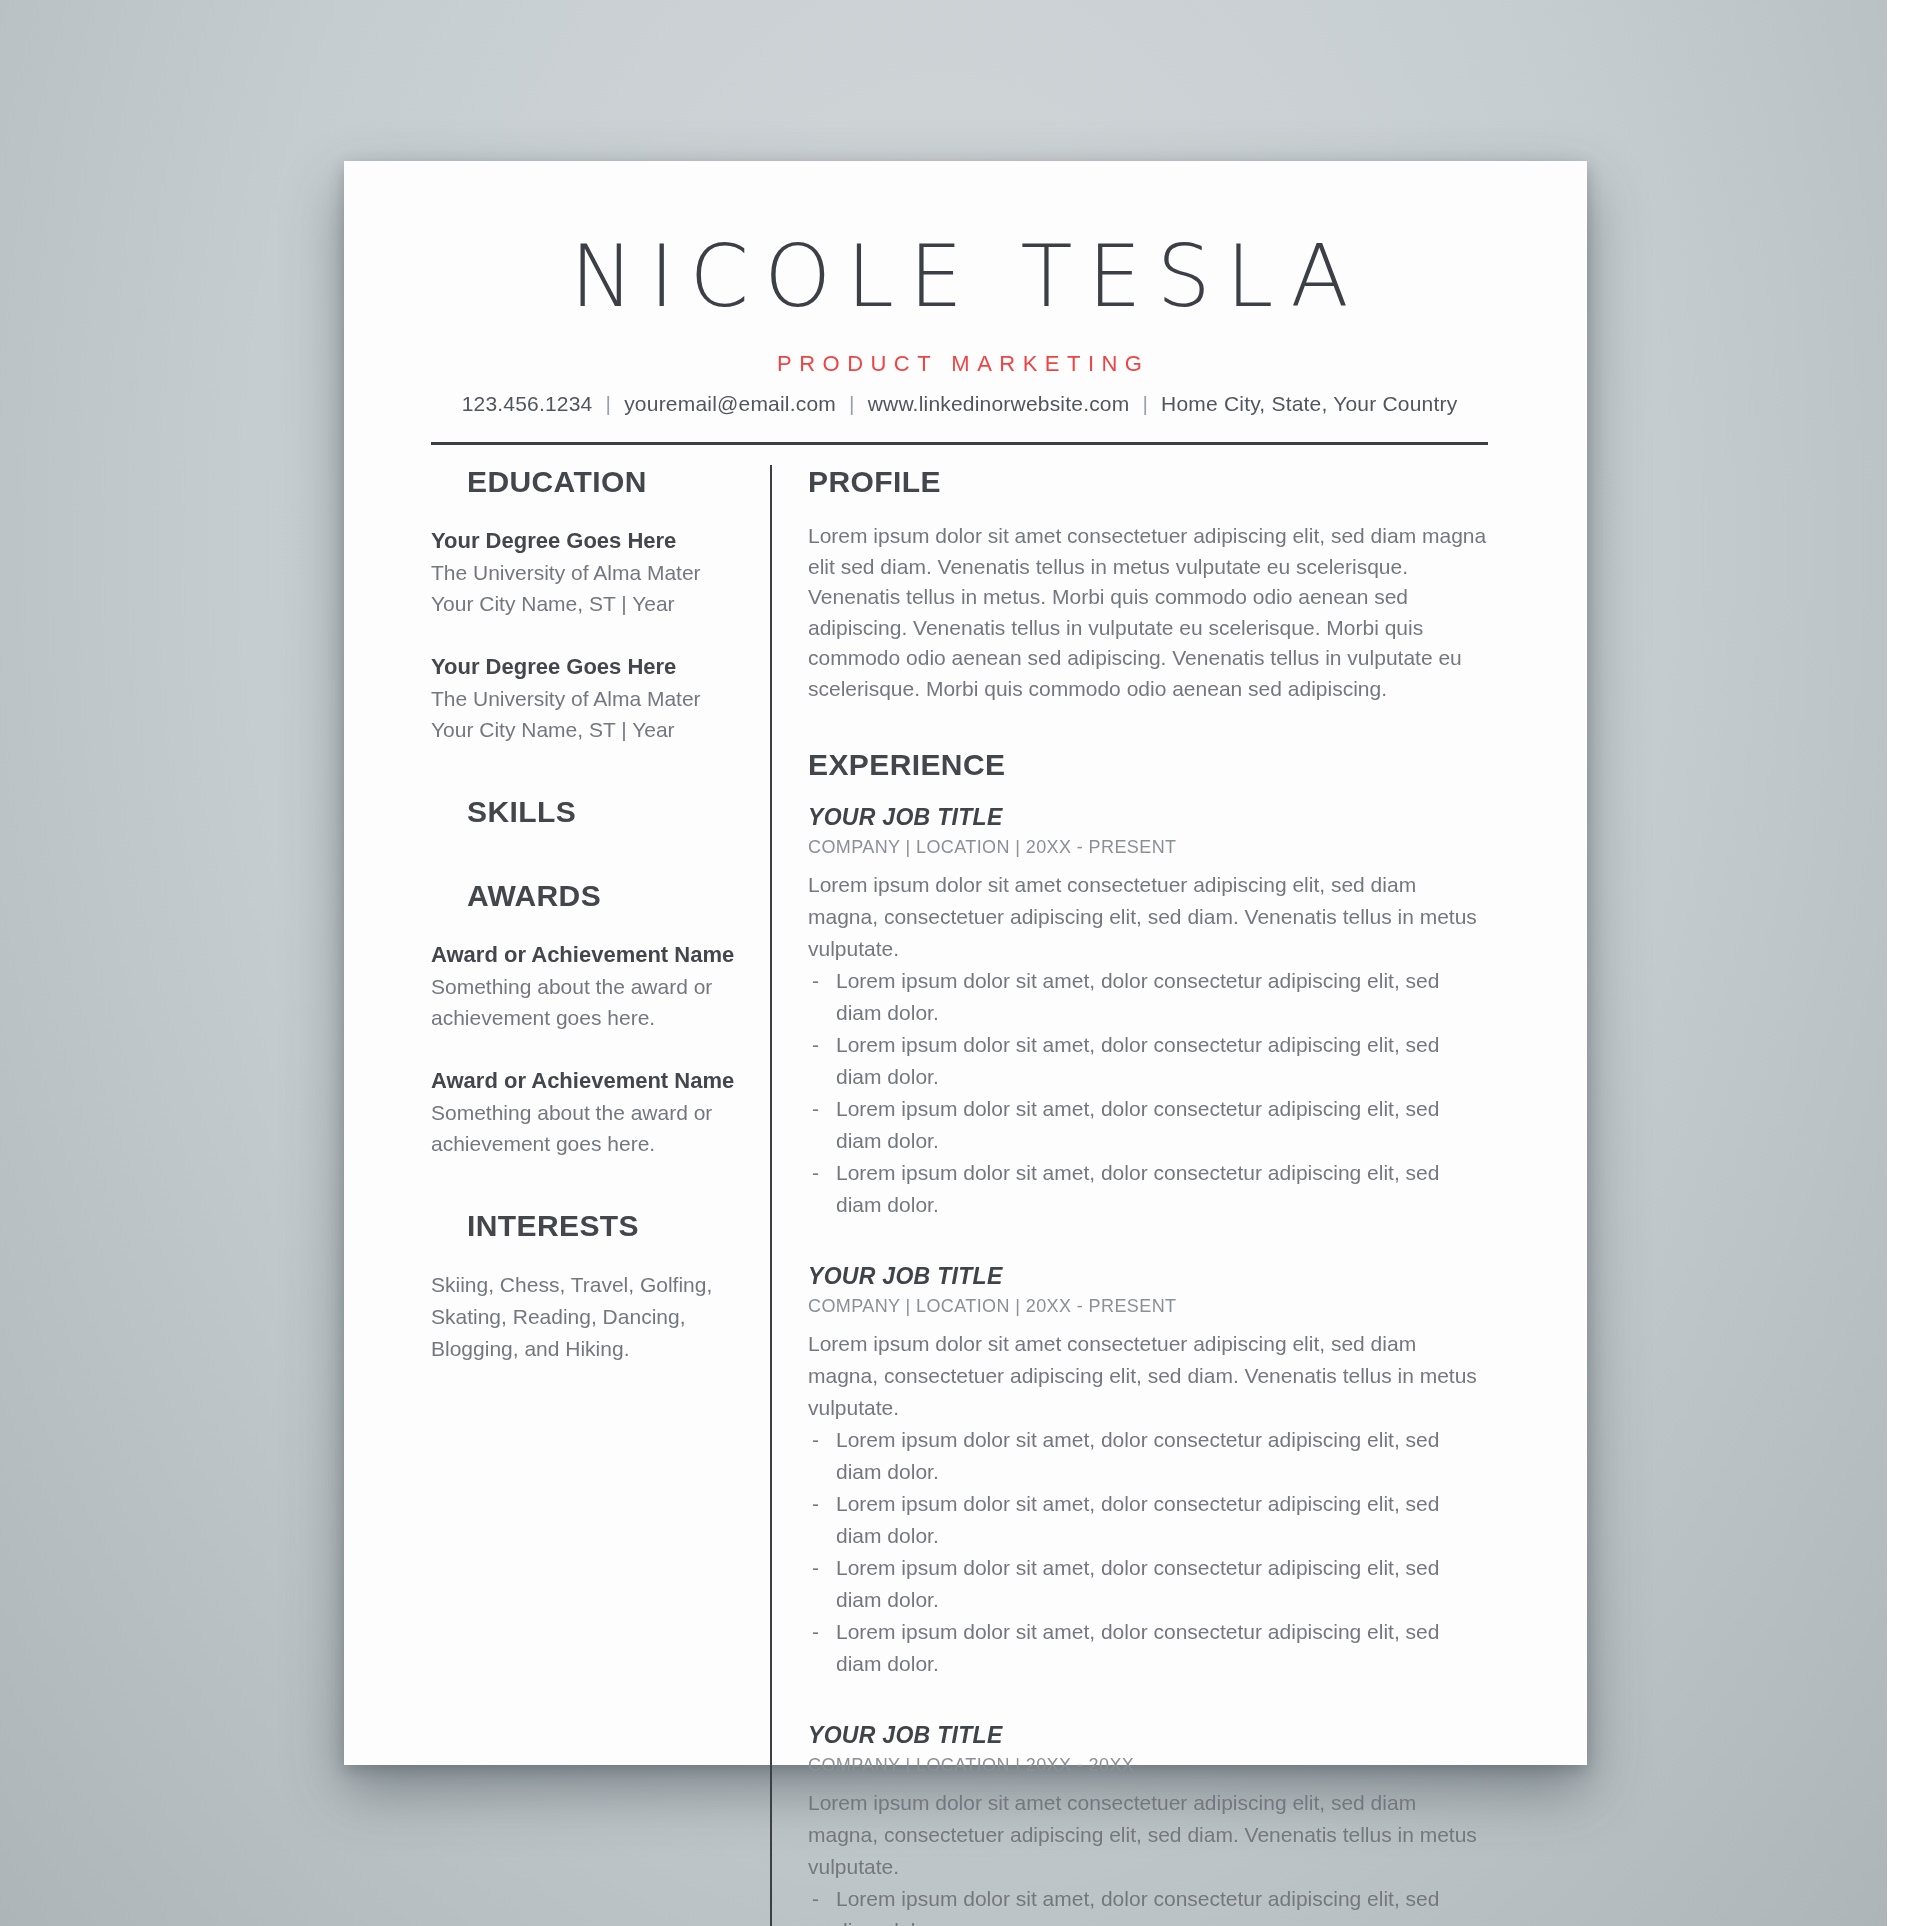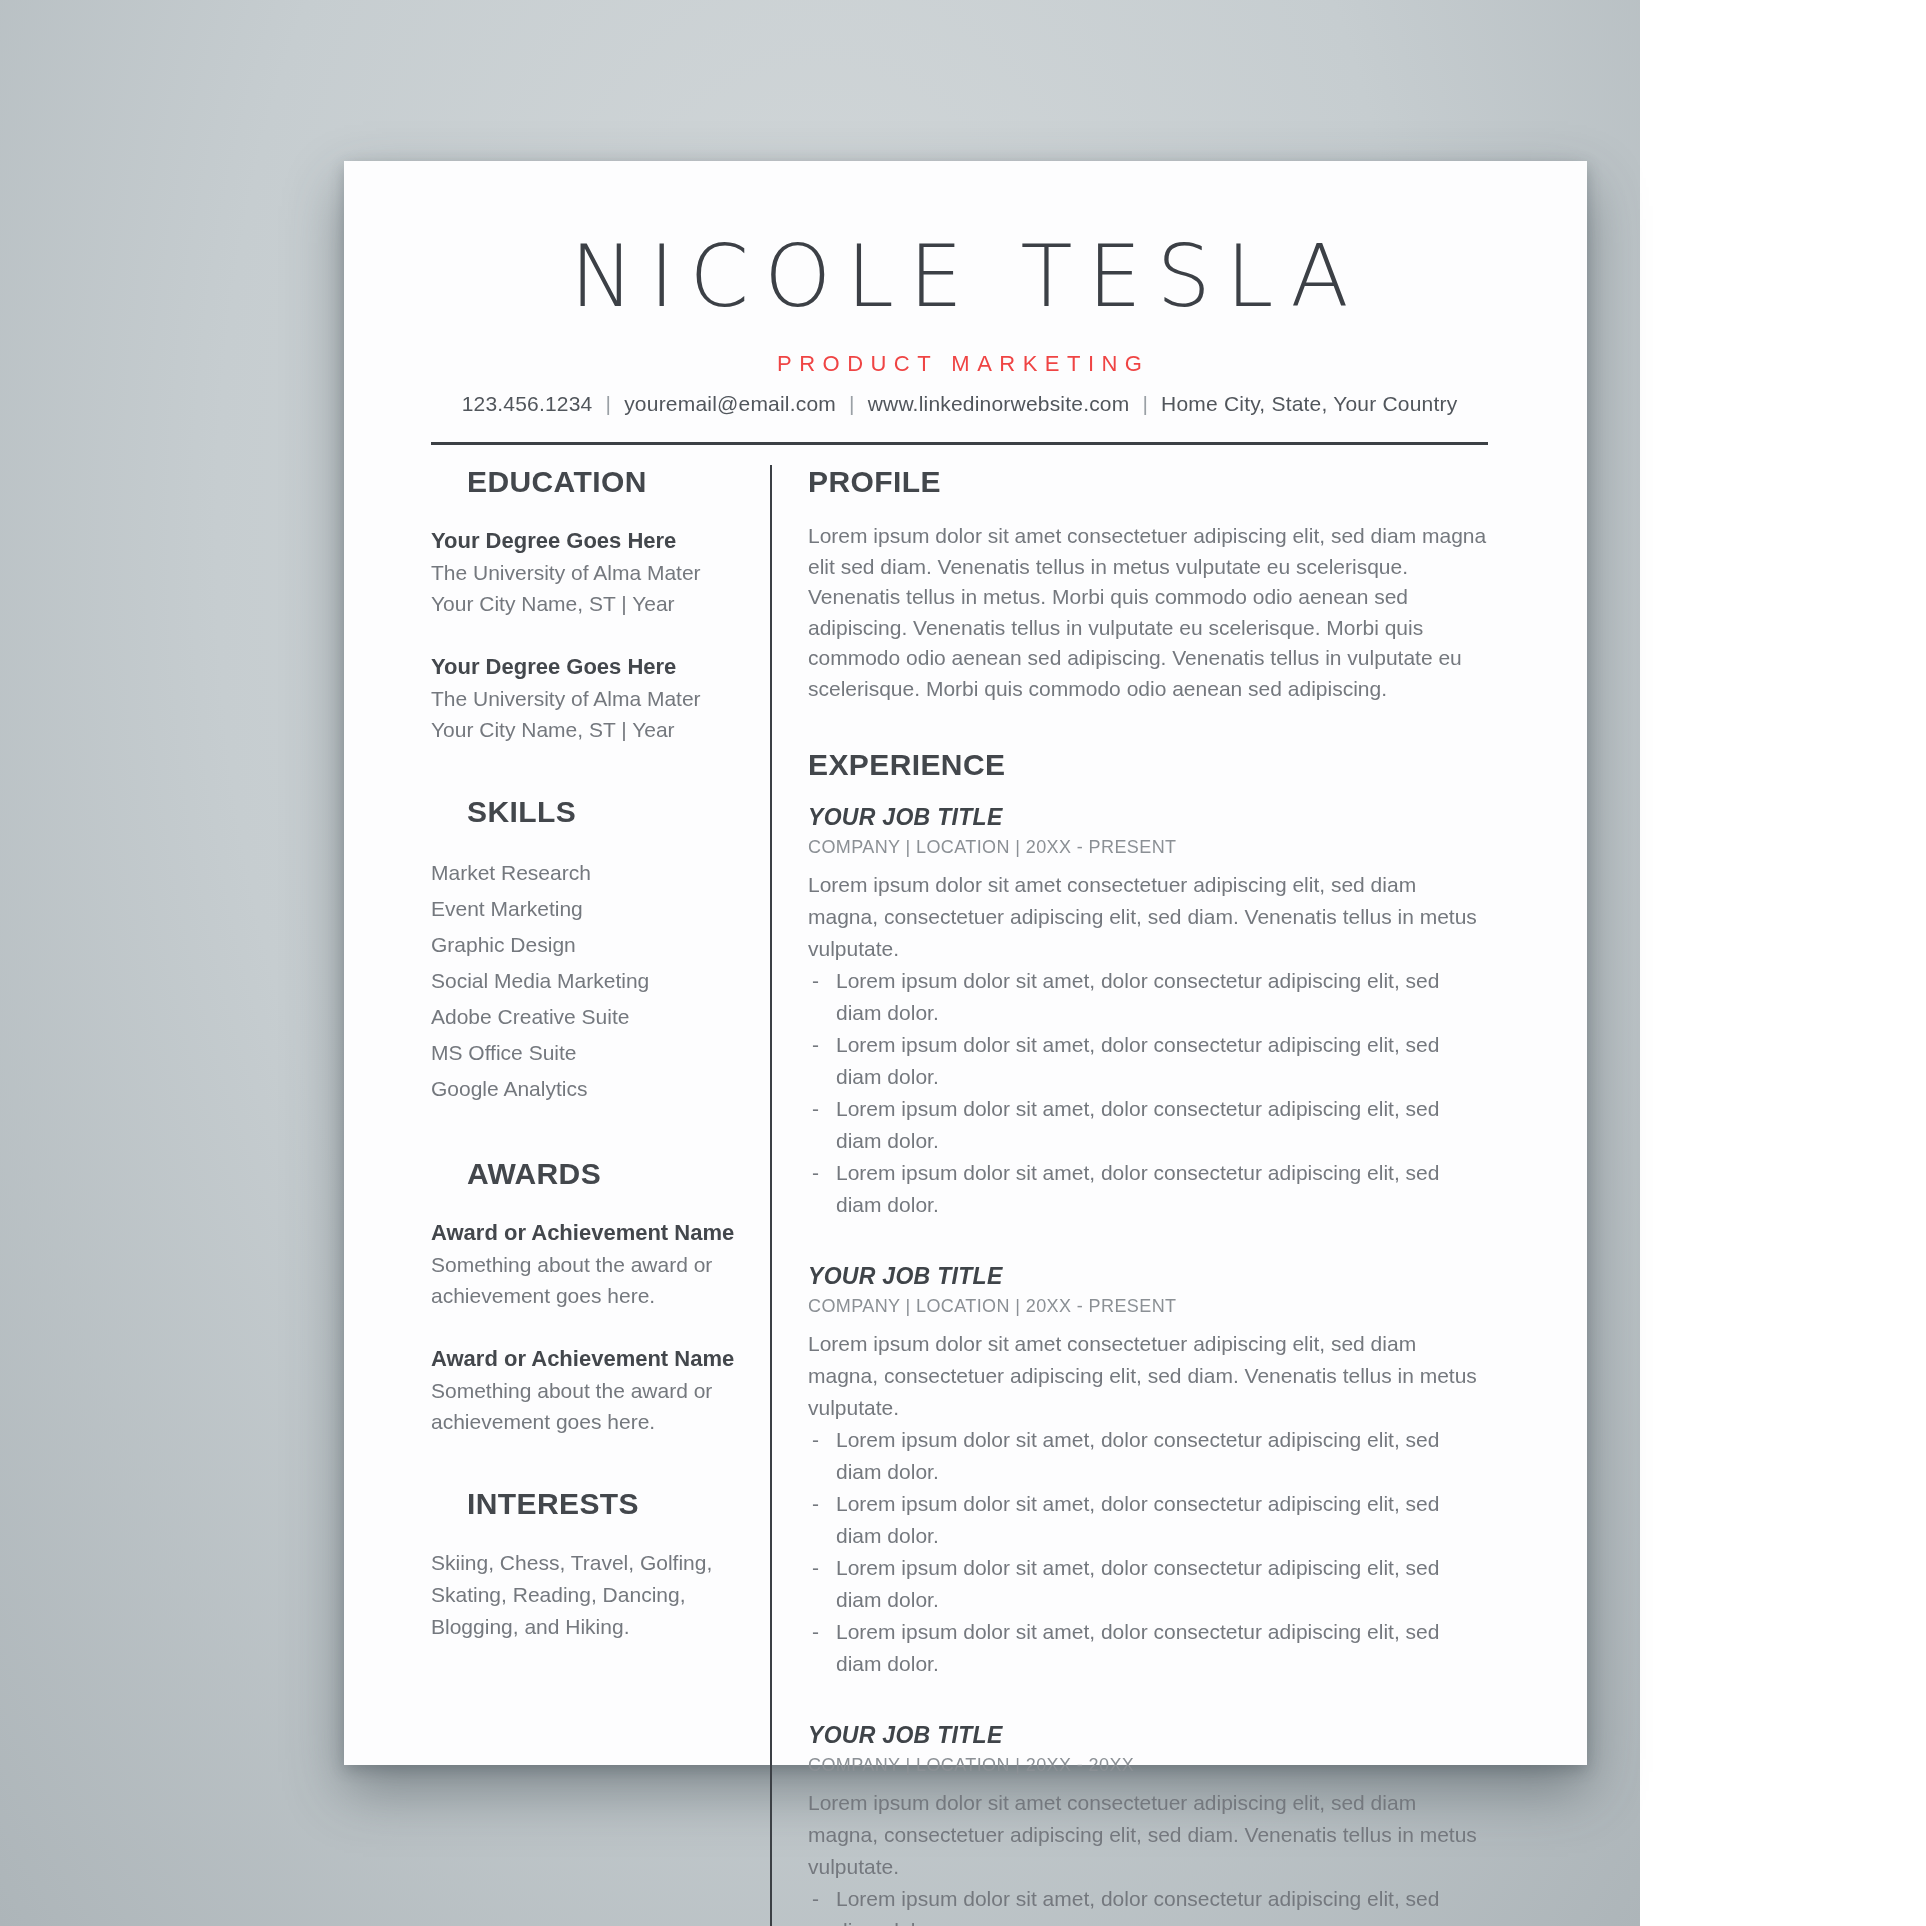--- a/index.html
+++ b/index.html
@@ -1,21 +1,21 @@
 <!DOCTYPE html>
 <html><head>
 <meta charset="utf-8">
 <style>
   html,body{margin:0;padding:0;}
   body{
     width:1927px;height:1927px;overflow:hidden;
     font-family:"Liberation Sans","DejaVu Sans",sans-serif;
   }
   .stage{
-    position:relative;width:1640px;height:1927px;
+    position:relative;width:1887px;height:1927px;
     background:radial-gradient(ellipse at 50% 28%, #d3d8da 0%, #c6cdd0 52%, #adb5b9 100%);
   }
   .paper{
     position:absolute;left:344px;top:161px;width:1243px;height:1604px;
     background:#fdfdfe;
     box-shadow:0 26px 54px rgba(52,62,68,.45), 0 5px 14px rgba(52,62,68,.28);
     box-sizing:border-box;
     padding:0 99px 0 87px;
   }
   
@@ -99,29 +99,20 @@
           </div>
           <div class="entry">
             <div class="entry-title">Your Degree Goes Here</div>
             <div class="entry-line">The University of Alma Mater</div>
             <div class="entry-line">Your City Name, ST  |  Year</div>
           </div>
         </section>
 
         <section>
           <h2>SKILLS</h2>
-          <ul class="plain">
-            <li>Market Research</li>
-            <li>Event Marketing</li>
-            <li>Graphic Design</li>
-            <li>Social Media Marketing</li>
-            <li>Adobe Creative Suite</li>
-            <li>MS Office Suite</li>
-            <li>Google Analytics</li>
-          </ul>
         </section>
 
         <section>
           <h2>AWARDS</h2>
           <div class="entry">
             <div class="entry-title">Award or Achievement Name</div>
             <div class="entry-line">Something about the award or achievement goes here.</div>
           </div>
           <div class="entry">
             <div class="entry-title">Award or Achievement Name</div>

